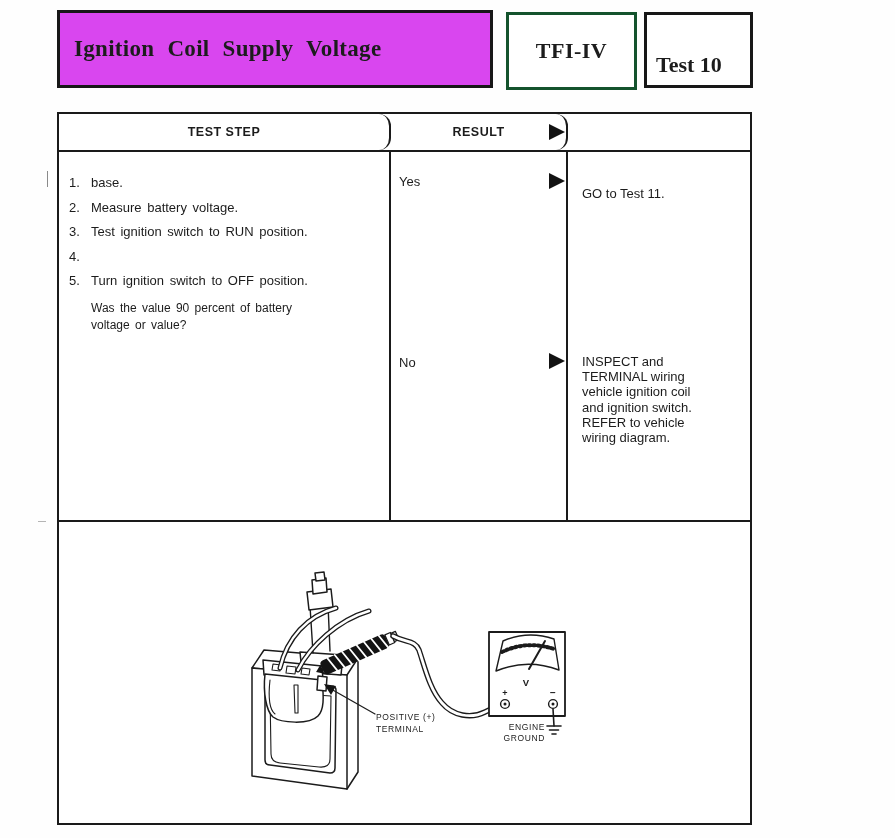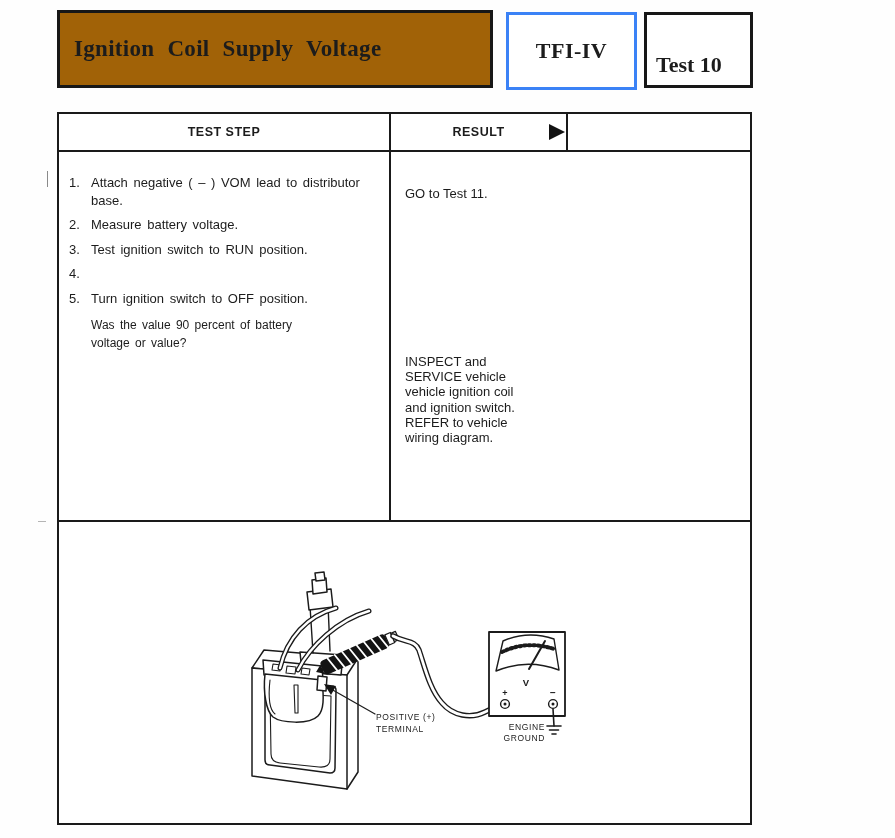--- a/index.html
+++ b/index.html
@@ -3,30 +3,30 @@
 <meta charset="utf-8">
 <style>
   html,body{margin:0;padding:0;background:#fff;}
   .page{
     position:relative;width:895px;height:838px;background:#fefefe;
     font-family:"Liberation Sans",sans-serif;color:#1c1c1c;overflow:hidden;
   }
   
   .title-box{
     position:absolute;left:57px;top:10px;width:436px;height:78px;
-    border:3px solid #171717;box-sizing:border-box;background:#a16207;
+    border:3px solid #171717;box-sizing:border-box;background:#d946ef;
     display:flex;align-items:center;padding-left:14px;
   }
   .title-box .t{
     font-family:"Liberation Serif",serif;font-weight:bold;font-size:23px;
     letter-spacing:.3px;word-spacing:7px;
   }
   .tfi-box{
     position:absolute;left:506px;top:12px;width:131px;height:78px;
-    border:3px solid #3b82f6;box-sizing:border-box;background:#fff;
+    border:3px solid #14532d;box-sizing:border-box;background:#fff;
     display:flex;align-items:center;justify-content:center;
   }
   .tfi-box .t{font-family:"Liberation Serif",serif;font-weight:bold;font-size:22px;letter-spacing:.5px;}
   .test-box{
     position:absolute;left:644px;top:12px;width:109px;height:76px;
     border:3px solid #171717;box-sizing:border-box;background:#fff;
     display:flex;align-items:flex-end;padding:0 0 7px 9px;
   }
   .test-box .t{font-family:"Liberation Serif",serif;font-weight:bold;font-size:22px;}
   
@@ -34,21 +34,21 @@
     position:absolute;left:57px;top:112px;width:695px;height:713px;
     border:2px solid #1a1a1a;box-sizing:border-box;background:#fff;
     display:flex;flex-direction:column;
   }
   .hdr-row{
     height:36px;flex:0 0 36px;border-bottom:2px solid #1a1a1a;
     display:grid;grid-template-columns:332px 177px 1fr;
   }
   .hdr-cell{
     display:flex;align-items:center;justify-content:center;position:relative;
-    font-weight:bold;font-size:12.5px;letter-spacing:.5px;
+    font-weight:bold;font-size:12.5px;letter-spacing:.5px;border-radius:12px;
   }
   .hdr-cell.b{border-right:2px solid #1a1a1a;}
   .body-row{
     height:368px;flex:0 0 368px;
     display:grid;grid-template-columns:332px 177px 1fr;
   }
   .body-cell{position:relative;}
   .body-cell.b{border-right:2px solid #1a1a1a;}
   .diagram-row{flex:1 1 auto;position:relative;border-top:2px solid #1a1a1a;}
   
@@ -102,21 +102,20 @@
       </div>
     </div>
 
     <div class="body-row">
 
       <div class="body-cell b">
         <div class="steps">
           <div class="step">
             <span class="step-num">1.</span>
             <span class="step-text">
-                <span class="ln">Attach negative ( – ) VOM lead to distributor</span>
                 <span class="ln">base.</span>
               </span>
           </div>
           <div class="step">
             <span class="step-num">2.</span>
             <span class="step-text">
                 <span class="ln">Measure battery voltage.</span>
                 <span class="ln"></span>
               </span>
           </div>
@@ -139,28 +138,34 @@
                 <span class="ln"></span>
               </span>
           </div>
           <div class="question">
             <span class="ln">Was the value 90 percent of battery</span>
               <span class="ln">voltage or value?</span>
           </div>
         </div>
       </div>
 
+      <div class="body-cell b">
+        <span class="result-label" style="top:22px;">Yes</span>
+        <span class="tri" style="top:21px;"></span>
+        <span class="result-label" style="top:203px;">No</span>
+        <span class="tri" style="top:201px;"></span>
+      </div>
 
       <div class="body-cell">
         <div class="action-text" style="top:34px;">
           <span class="ln">GO to Test 11.</span>
         </div>
         <div class="action-text" style="top:202px;">
           <span class="ln">INSPECT and</span>
-          <span class="ln">SERVICE vehicle</span>
+          <span class="ln">TERMINAL wiring</span>
           <span class="ln">vehicle ignition coil</span>
           <span class="ln">and ignition switch.</span>
           <span class="ln">REFER to vehicle</span>
           <span class="ln">wiring diagram.</span>
         </div>
       </div>
     </div>
 
     <div class="diagram-row">
       <svg width="695" height="303" viewBox="0 0 695 303">

